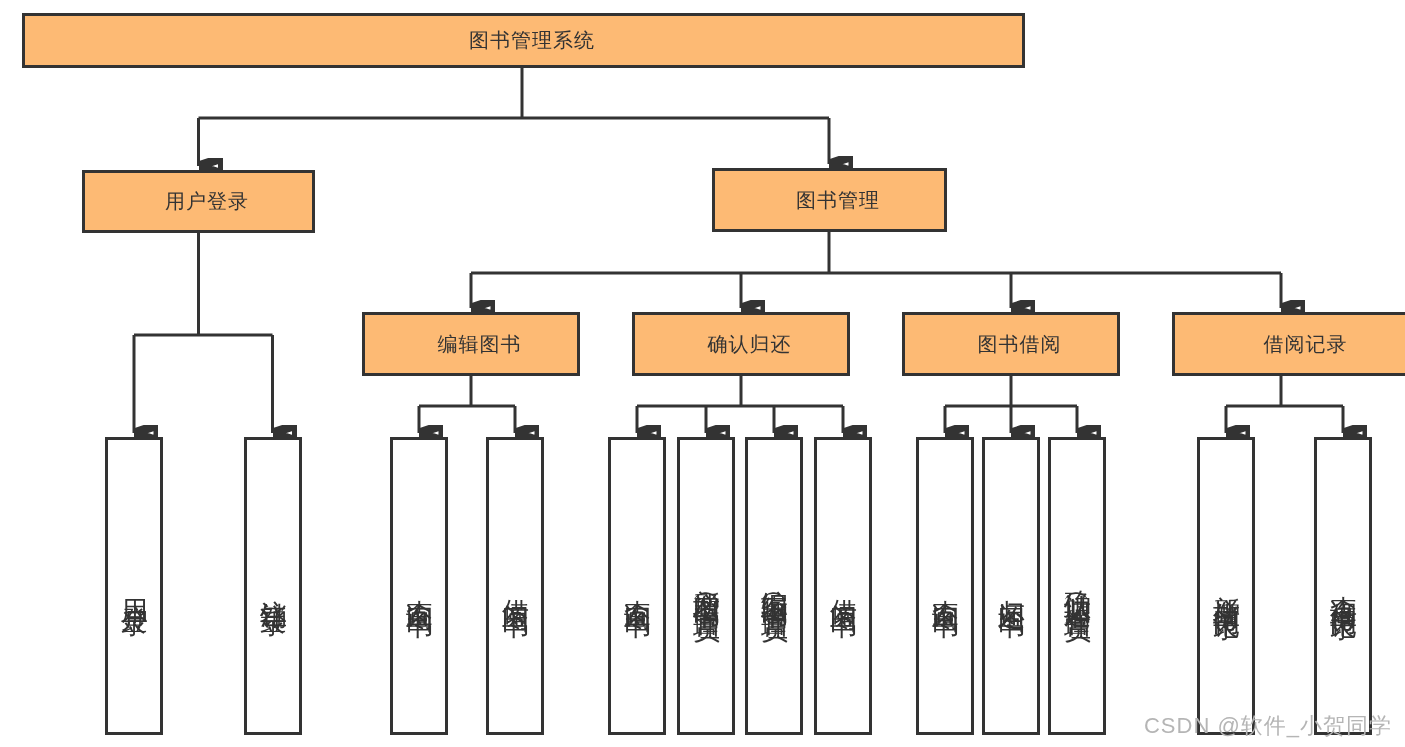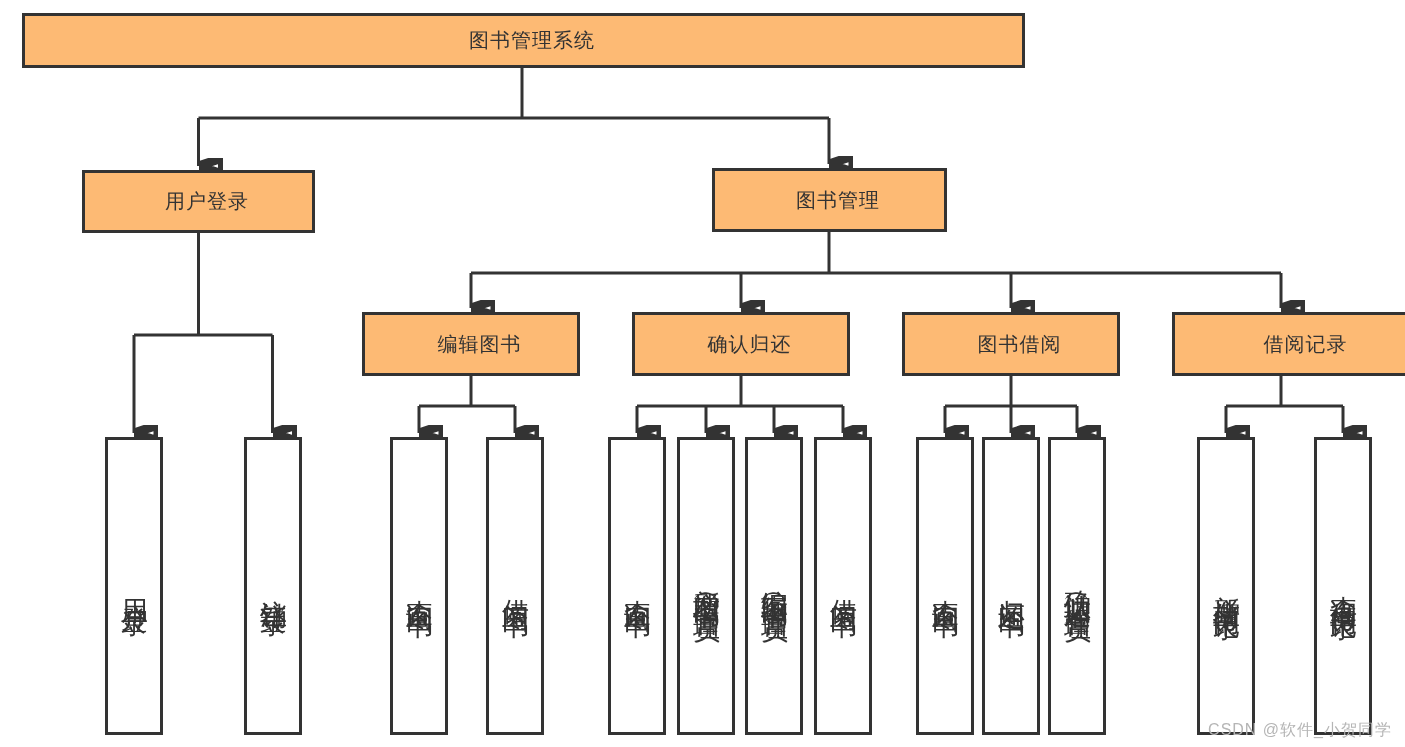--- a/index.html
+++ b/index.html
@@ -27,21 +27,21 @@
     display:flex;align-items:center;justify-content:center;
     font-size:27px;
   }
   .vnode span{
     writing-mode:vertical-rl;
     letter-spacing:4px;
     line-height:1;
   }
   .watermark{
     position:absolute;right:13px;bottom:6px;
-    font-size:16px;color:var(--wm,#b5b5b5);
+    font-size:22px;color:var(--wm,#b5b5b5);
     letter-spacing:1px;white-space:nowrap;
   }
 </style>
 </head>
 <body>
 
 <div class="stage">
 
   <svg class="connectors" viewBox="0 0 1405 747" xmlns="http://www.w3.org/2000/svg">
     <defs>

